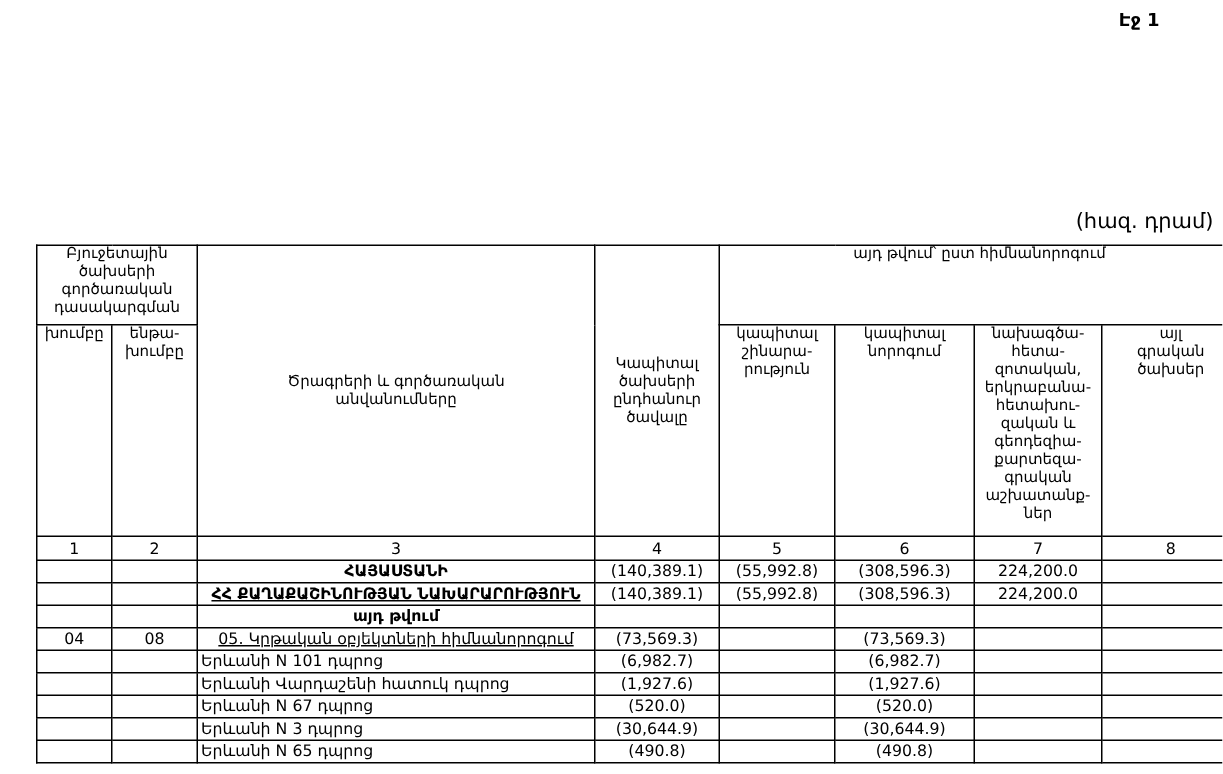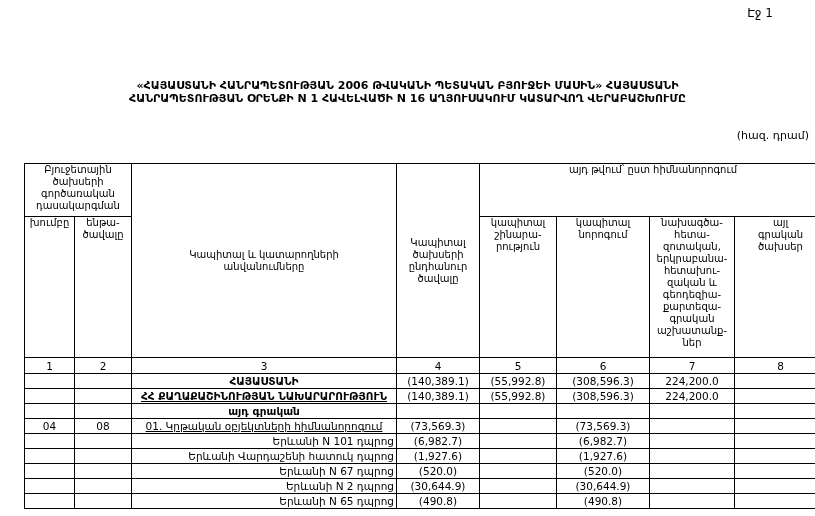--- a/index.html
+++ b/index.html
@@ -2,30 +2,30 @@
 <html><head>
 <meta charset="utf-8">
 <style>
   html,body{margin:0;padding:0;background:#fff;}
   .page{
     position:relative;width:815px;height:516px;background:#fff;color:#000;
     font-family:"DejaVu Sans",sans-serif;overflow:hidden;
   }
   .page-num{
     position:absolute;top:6px;right:42px;
-    font-size:12px;font-weight:normal;
+    font-size:12px;font-weight:bold;
   }
   .doc-title{
     position:absolute;top:79px;left:10px;right:10px;
     text-align:center;font-weight:bold;font-size:11px;line-height:13px;
     white-space:pre-line;
   }
   .currency-note{
-    position:absolute;top:129px;right:6px;
-    font-size:11px;
+    position:absolute;top:140px;right:6px;
+    font-size:14px;
   }
   table.budget{
     position:absolute;top:163px;left:24px;
     border-collapse:collapse;table-layout:fixed;width:802px;
   }
   table.budget th, table.budget td{
     border:1px solid #000;
     padding:0 2px;
     text-align:center;
     font-weight:normal;
@@ -41,63 +41,61 @@
   tr.numrow td{height:15px;font-size:10.5px;}
   .vmid{vertical-align:middle;}
   tbody td{
     height:14px;
     font-size:10.5px;
     vertical-align:middle;
     white-space:nowrap;
   }
   tbody td.bold{font-weight:bold;}
   tbody td.underline{text-decoration:underline;text-align:center;}
-  tbody td.left{text-align:right;}
+  tbody td.left{text-align:left;}
 </style>
 </head>
 <body>
 
 <div class="page">
 
   <div class="page-num">Էջ 1</div>
 
-  <div class="doc-title">«ՀԱՅԱՍՏԱՆԻ ՀԱՆՐԱՊԵՏՈՒԹՅԱՆ 2006 ԹՎԱԿԱՆԻ ՊԵՏԱԿԱՆ ԲՅՈՒՋԵԻ ՄԱՍԻՆ» ՀԱՅԱՍՏԱՆԻ
-ՀԱՆՐԱՊԵՏՈՒԹՅԱՆ ՕՐԵՆՔԻ N 1 ՀԱՎԵԼՎԱԾԻ N 16 ԱՂՅՈՒՍԱԿՈՒՄ ԿԱՏԱՐՎՈՂ ՎԵՐԱԲԱՇԽՈՒՄԸ</div>
 
   <div class="currency-note">(հազ. դրամ)</div>
 
   <table class="budget">
     <colgroup>
       <col style="width:50px">
         <col style="width:57px">
         <col style="width:265px">
       <col style="width:83px">
         <col style="width:77px">
         <col style="width:93px">
       <col style="width:85px">
         <col style="width:92px">
     </colgroup>
     <thead>
       <tr class="hrowA">
         <th colspan="2">Բյուջետային
 ծախսերի
 գործառական
 դասակարգման</th>
-        <th rowspan="2" class="vmid">Կապիտալ և կատարողների
+        <th rowspan="2" class="vmid">Ծրագրերի և գործառական
 անվանումները</th>
         <th rowspan="2" class="vmid">Կապիտալ
 ծախսերի
 ընդհանուր
 ծավալը</th>
         <th colspan="4">այդ թվում՝  ըստ հիմնանորոգում</th>
       </tr>
       <tr class="hrowB">
         <th>խումբը</th>
         <th>ենթա-
-ծավալը</th>
+խումբը</th>
         <th>կապիտալ
 շինարա-
 րություն</th>
         <th>կապիտալ
 նորոգում</th>
         <th>նախագծա-
 հետա-
 զոտական,
 երկրաբանա-
 հետախու-
@@ -139,31 +137,31 @@
           <td class="bold underline">ՀՀ ՔԱՂԱՔԱՇԻՆՈՒԹՅԱՆ ՆԱԽԱՐԱՐՈՒԹՅՈՒՆ</td>
           <td>(140,389.1)</td>
           <td>(55,992.8)</td>
           <td>(308,596.3)</td>
           <td>224,200.0</td>
           <td></td>
         </tr>
         <tr>
           <td></td>
           <td></td>
-          <td class="bold">այդ գրական</td>
+          <td class="bold">այդ թվում</td>
           <td></td>
           <td></td>
           <td></td>
           <td></td>
           <td></td>
         </tr>
         <tr>
           <td>04</td>
           <td>08</td>
-          <td class="underline">01. Կրթական օբյեկտների հիմնանորոգում</td>
+          <td class="underline">05. Կրթական օբյեկտների հիմնանորոգում</td>
           <td>(73,569.3)</td>
           <td></td>
           <td>(73,569.3)</td>
           <td></td>
           <td></td>
         </tr>
         <tr>
           <td></td>
           <td></td>
           <td class="left">Երևանի N 101 դպրոց</td>
@@ -189,21 +187,21 @@
           <td class="left">Երևանի N 67 դպրոց</td>
           <td>(520.0)</td>
           <td></td>
           <td>(520.0)</td>
           <td></td>
           <td></td>
         </tr>
         <tr>
           <td></td>
           <td></td>
-          <td class="left">Երևանի N 2  դպրոց</td>
+          <td class="left">Երևանի N 3  դպրոց</td>
           <td>(30,644.9)</td>
           <td></td>
           <td>(30,644.9)</td>
           <td></td>
           <td></td>
         </tr>
         <tr>
           <td></td>
           <td></td>
           <td class="left">Երևանի N 65 դպրոց</td>

